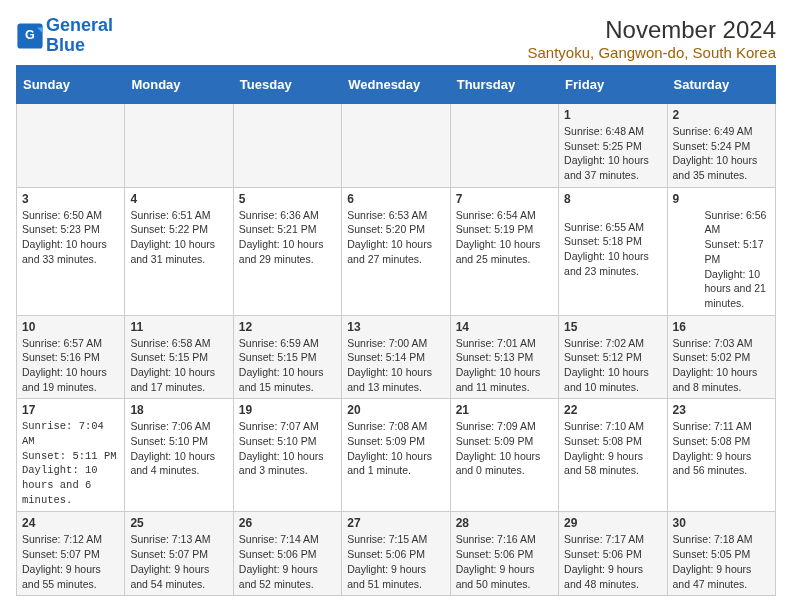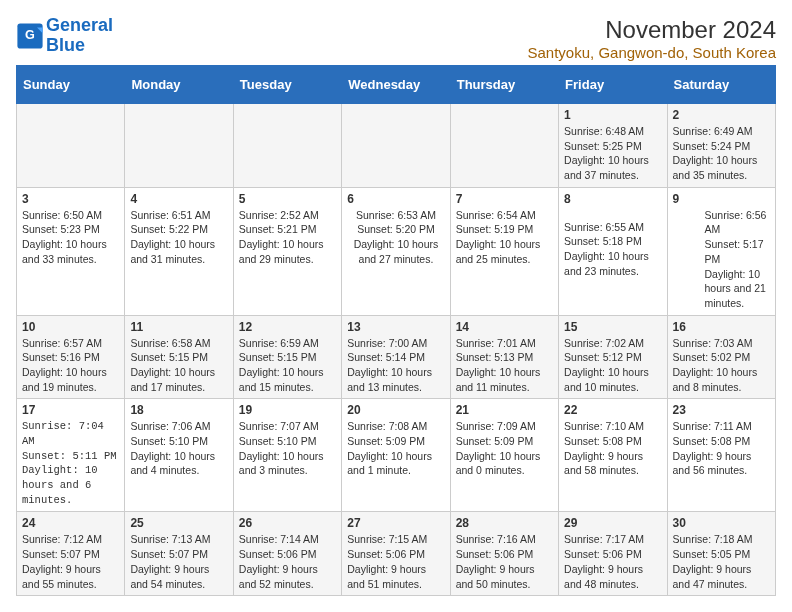--- a/index.html
+++ b/index.html
@@ -150,27 +150,27 @@
 Daylight: 10 hours and 33 minutes.</div>
         </td>
         <td>
           <span class="day-number">4</span>
           <div class="day-info" style="white-space: pre-line;">Sunrise: 6:51 AM
 Sunset: 5:22 PM
 Daylight: 10 hours and 31 minutes.</div>
         </td>
         <td>
           <span class="day-number">5</span>
-          <div class="day-info" style="white-space: pre-line;">Sunrise: 2:52 AM
+          <div class="day-info" style="white-space: pre-line;">Sunrise: 6:36 AM
 Sunset: 5:21 PM
 Daylight: 10 hours and 29 minutes.</div>
         </td>
         <td>
           <span class="day-number">6</span>
-          <div class="day-info" style="white-space: pre-line; text-align: center;">Sunrise: 6:53 AM
+          <div class="day-info" style="white-space: pre-line;">Sunrise: 6:53 AM
 Sunset: 5:20 PM
 Daylight: 10 hours and 27 minutes.</div>
         </td>
         <td>
           <span class="day-number">7</span>
           <div class="day-info" style="white-space: pre-line;">Sunrise: 6:54 AM
 Sunset: 5:19 PM
 Daylight: 10 hours and 25 minutes.</div>
         </td>
         <td>

